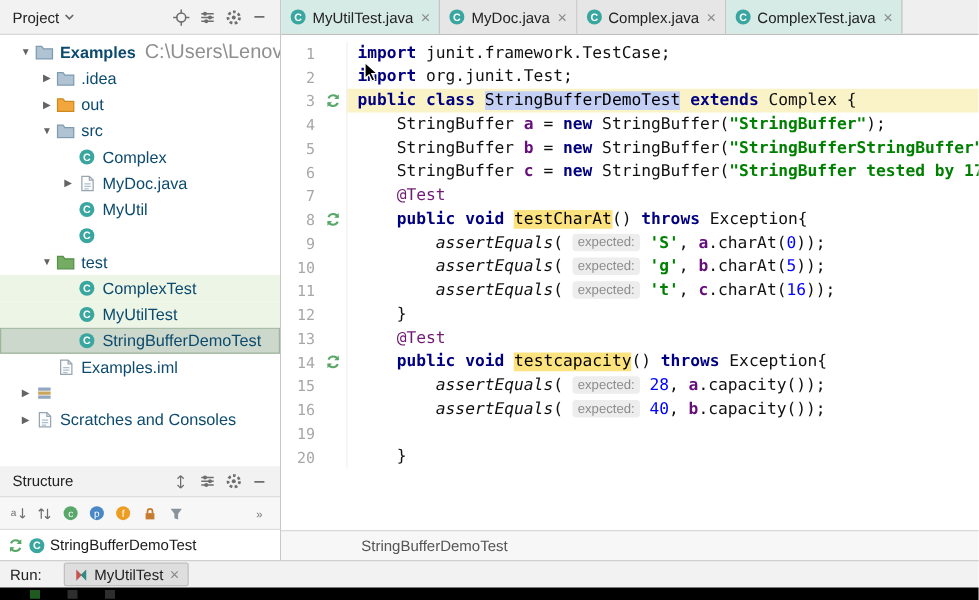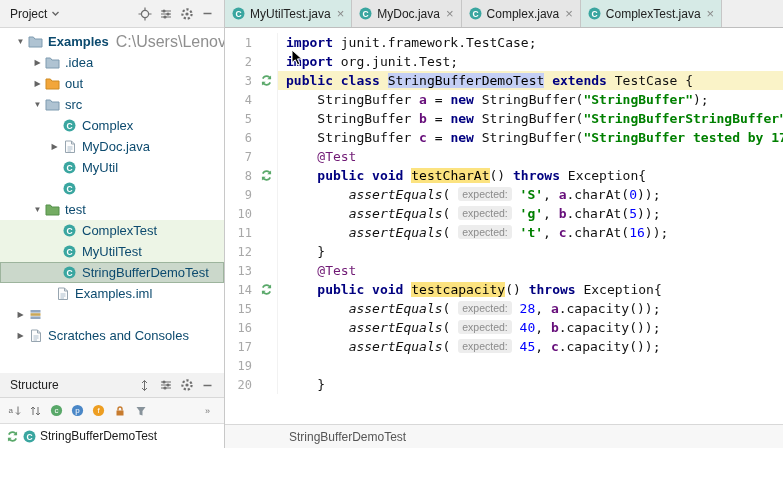--- a/index.html
+++ b/index.html
@@ -1,19 +1,19 @@
 <!DOCTYPE html>
 <html><head>
 <meta charset="utf-8">
 <style>
   * { box-sizing: border-box; margin: 0; padding: 0; }
   html, body { width: 783px; height: 480px; overflow: hidden; }
   body { font-family: "Liberation Sans", sans-serif; font-size: 13px; background: #fff; position: relative; }
 
-  .app { width: 783px; height: 480px; display: flex; flex-direction: row; }
+  .app { width: 783px; height: 480px; display: flex; flex-direction: column; }
   .main { display: flex; height: 448px; }
 
   
   .left { width: 225px; border-right: 1px solid #C8C8C8; display: flex; flex-direction: column; background: #fff; }
   .panel-header { height: 28px; background: #F2F2F2; border-bottom: 1px solid #D8D8D8; display: flex; align-items: center; padding: 0 6px 0 10px; font-size: 12px; color: #222; flex: none; }
   .panel-header.small { height: 25px; }
   .panel-title { display: inline-flex; align-items: center; gap: 4px; }
   .header-icons { margin-left: auto; display: flex; align-items: center; }
   .icon-btn { width: 21px; height: 21px; display: inline-flex; align-items: center; justify-content: center; }
 
@@ -226,21 +226,21 @@
           <div class="tree-row selected" data-name="tree-item-stringbufferdemotest" style="padding-left: 48px;">
             <span class="tree-arrow" data-name="chevron-placeholder"></span>
             <span class="tree-icon" data-name="test-class-icon">
               <svg width="13" height="13">
                 <circle cx="6.5" cy="6.5" r="6" fill="#3AA6A0"></circle>
                 <text x="6.5" y="9.6" text-anchor="middle" font-size="8.5" font-weight="bold" fill="#fff" font-family="Liberation Sans, sans-serif">C</text>
               </svg>
             </span>
             <span class="tree-label" data-name="tree-item-label">StringBufferDemoTest</span>
           </div>
-          <div class="tree-row" data-name="tree-item-examples-iml" style="padding-left: 41px;">
+          <div class="tree-row" data-name="tree-item-examples-iml" style="padding-left: 31px;">
             <span class="tree-arrow" data-name="chevron-placeholder"></span>
             <span class="tree-icon" data-name="iml-file-icon">
               <svg width="12" height="14" viewBox="0 0 12 14">
                 <path d="M1.5 1h6l3 3v8.5h-9z" fill="#FCFCFC" stroke="#97A5B0"></path>
                 <path d="M7.5 1v3h3" fill="none" stroke="#97A5B0"></path>
                 <path d="M3.5 7h5M3.5 9h5M3.5 11h3.5" stroke="#ADBECC"></path>
               </svg>
             </span>
             <span class="tree-label" data-name="tree-item-label">Examples.iml</span>
           </div>
@@ -423,21 +423,21 @@
           <div class="cl hl" data-name="code-line">
             <span class="ln" data-name="line-number">3</span>
             <span class="gi" data-name="run-test-icon">
               <svg width="13" height="13" viewBox="0 0 14 14">
                 <path d="M11.2 5.3A4.4 4.4 0 0 0 3 5" fill="none" stroke="#59A869" stroke-width="1.8"></path>
                 <path d="M11.9 1.6v4h-4z" fill="#59A869"></path>
                 <path d="M2.8 8.7a4.4 4.4 0 0 0 8.2.3" fill="none" stroke="#59A869" stroke-width="1.8"></path>
                 <path d="M2.1 12.4v-4h4z" fill="#59A869"></path>
               </svg>
             </span>
-            <span class="code" data-name="code-line-text"><span class="tk-kw">public</span><span class="tk-pl"> </span><span class="tk-kw">class</span><span class="tk-pl"> </span><span class="tk-cls">StringBufferDemoTest</span><span class="tk-pl"> </span><span class="tk-kw">extends</span><span class="tk-pl"> TestCase {</span></span>
+            <span class="code" data-name="code-line-text"><span class="tk-kw">public</span><span class="tk-pl"> </span><span class="tk-kw">class</span><span class="tk-pl"> </span><span class="tk-cls">StringBufferDemoTest</span><span class="tk-pl"> </span><span class="tk-kw">extends</span><span class="tk-pl"> Complex {</span></span>
           </div>
           <div class="cl" data-name="code-line">
             <span class="ln" data-name="line-number">4</span>
             <span class="gi" data-name="gutter-space"></span>
             <span class="code" data-name="code-line-text"><span class="tk-pl">    StringBuffer </span><span class="tk-fld">a</span><span class="tk-pl"> = </span><span class="tk-kw">new</span><span class="tk-pl"> StringBuffer(</span><span class="tk-str">"StringBuffer"</span><span class="tk-pl">);</span></span>
           </div>
           <div class="cl" data-name="code-line">
             <span class="ln" data-name="line-number">5</span>
             <span class="gi" data-name="gutter-space"></span>
             <span class="code" data-name="code-line-text"><span class="tk-pl">    StringBuffer </span><span class="tk-fld">b</span><span class="tk-pl"> = </span><span class="tk-kw">new</span><span class="tk-pl"> StringBuffer(</span><span class="tk-str">"StringBufferStringBuffer"</span></span>
@@ -503,25 +503,20 @@
           </div>
           <div class="cl" data-name="code-line">
             <span class="ln" data-name="line-number">15</span>
             <span class="gi" data-name="gutter-space"></span>
             <span class="code" data-name="code-line-text"><span class="tk-pl">        </span><span class="tk-it">assertEquals</span><span class="tk-pl">( </span><span class="tk-hint">expected:</span><span class="tk-pl"> </span><span class="tk-num">28</span><span class="tk-pl">, </span><span class="tk-fld">a</span><span class="tk-pl">.capacity());</span></span>
           </div>
           <div class="cl" data-name="code-line">
             <span class="ln" data-name="line-number">16</span>
             <span class="gi" data-name="gutter-space"></span>
             <span class="code" data-name="code-line-text"><span class="tk-pl">        </span><span class="tk-it">assertEquals</span><span class="tk-pl">( </span><span class="tk-hint">expected:</span><span class="tk-pl"> </span><span class="tk-num">40</span><span class="tk-pl">, </span><span class="tk-fld">b</span><span class="tk-pl">.capacity());</span></span>
-          </div>
-          <div class="cl" data-name="code-line">
-            <span class="ln" data-name="line-number">17</span>
-            <span class="gi" data-name="gutter-space"></span>
-            <span class="code" data-name="code-line-text"><span class="tk-pl">        </span><span class="tk-it">assertEquals</span><span class="tk-pl">( </span><span class="tk-hint">expected:</span><span class="tk-pl"> </span><span class="tk-num">45</span><span class="tk-pl">, </span><span class="tk-fld">c</span><span class="tk-pl">.capacity());</span></span>
           </div>
           <div class="cl" data-name="code-line">
             <span class="ln" data-name="line-number">19</span>
             <span class="gi" data-name="gutter-space"></span>
             <span class="code" data-name="code-line-text"></span>
           </div>
           <div class="cl" data-name="code-line">
             <span class="ln" data-name="line-number">20</span>
             <span class="gi" data-name="gutter-space"></span>
             <span class="code" data-name="code-line-text"><span class="tk-pl">    }</span></span>

